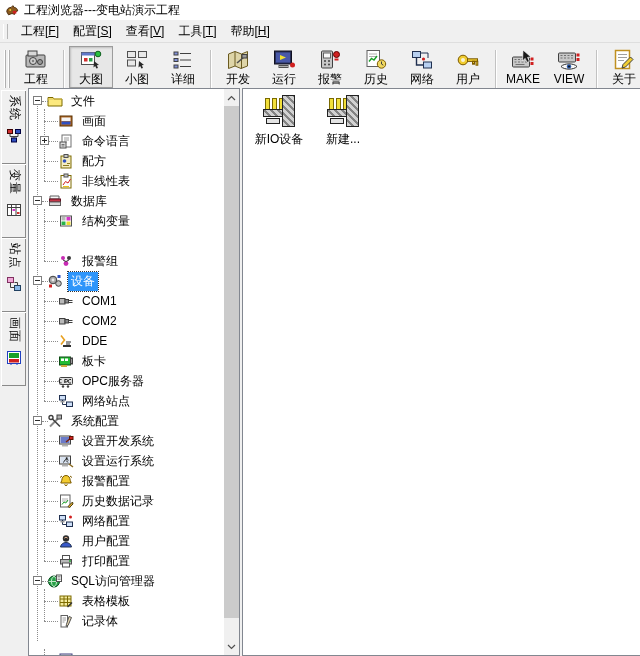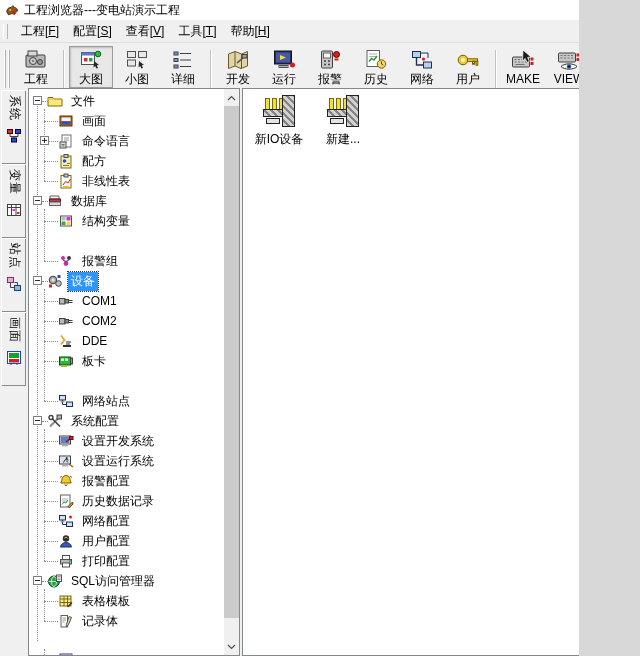--- a/index.html
+++ b/index.html
@@ -1,16 +1,16 @@
 <!DOCTYPE html>
 <html><head>
 <meta charset="utf-8">
 <style>
   html,body{margin:0;padding:0;background:#d8d8d8;}
-  .win{position:relative;width:579px;height:656px;background:#3b82f6;overflow:hidden;
+  .win{position:relative;width:640px;height:656px;background:#3b82f6;overflow:hidden;
        font-family:"Liberation Sans",sans-serif;font-size:12px;color:#000;}
   
   .titlebar{height:20px;background:#fff;display:flex;align-items:center;gap:5px;padding-left:5px;}
   .app-ic{width:14px;height:14px;flex:none;display:inline-flex;}
   .title{font-size:12px;}
   
   .menubar{height:22px;display:flex;align-items:center;background:#f0f0f0;border-bottom:1px solid #dedede;}
   .mgrip{width:3px;height:15px;margin:0 6px 0 3px;border-left:1px solid #fff;border-right:1px solid #b6b6b6;}
   .menu-item{padding:3px 7px;white-space:nowrap;}
   .menu-item u{text-decoration:underline;}
@@ -452,20 +452,32 @@
               <svg width="16" height="16" viewBox="0 0 16 16">
                 <rect x="1.5" y="4" width="11" height="8" fill="#22bb33" stroke="#0a4a12"></rect>
                 <rect x="3" y="5.5" width="3" height="2.5" fill="#fff"></rect>
                 <rect x="7" y="5.5" width="3" height="2.5" fill="#fff"></rect>
                 <rect x="12.5" y="5" width="2" height="6" fill="#9a9a9a" stroke="#404040"></rect>
                 <rect x="3" y="12" width="6" height="2" fill="#caa93c"></rect>
               </svg>
             </span>
             <span class="tlabel">板卡</span>
           </div>
+          <div class="trow" style="top: 282px;">
+            <div class="stub" style="left: 15px; width: 14px;"></div>
+            <span class="ticon" style="margin-left: 29px;">
+              <svg width="16" height="16" viewBox="0 0 16 16">
+                <rect x="1.5" y="4.5" width="13" height="7" rx="1" fill="#e0e0e0" stroke="#404040"></rect>
+                <path d="M3.5 6.5a1.8 1.8 0 1 0 .1 3.4M6.8 10V6.5h1.7a1.2 1.2 0 0 1 0 2.4H6.8M13 6.5h-1.5a1.8 1.8 0 0 0 0 3.5H13" stroke="#202020" fill="none"></path>
+                <circle cx="5" cy="13.5" r="1.2" fill="#404040"></circle>
+                <circle cx="10" cy="13.5" r="1.2" fill="#404040"></circle>
+              </svg>
+            </span>
+            <span class="tlabel">OPC服务器</span>
+          </div>
           <div class="trow" style="top: 302px;">
             <div class="stub" style="left: 15px; width: 14px;"></div>
             <span class="ticon" style="margin-left: 29px;">
               <svg width="16" height="16" viewBox="0 0 16 16">
                 <rect x="1.5" y="2.5" width="6" height="4.5" fill="#cfe0f8" stroke="#203050"></rect>
                 <rect x="8.5" y="9" width="6" height="4.5" fill="#cfe0f8" stroke="#203050"></rect>
                 <path d="M4.5 7v4.5h4" stroke="#203050" fill="none"></path>
                 <rect x="2.5" y="8" width="4" height="1.5" fill="#9a9a9a"></rect>
               </svg>
             </span>

